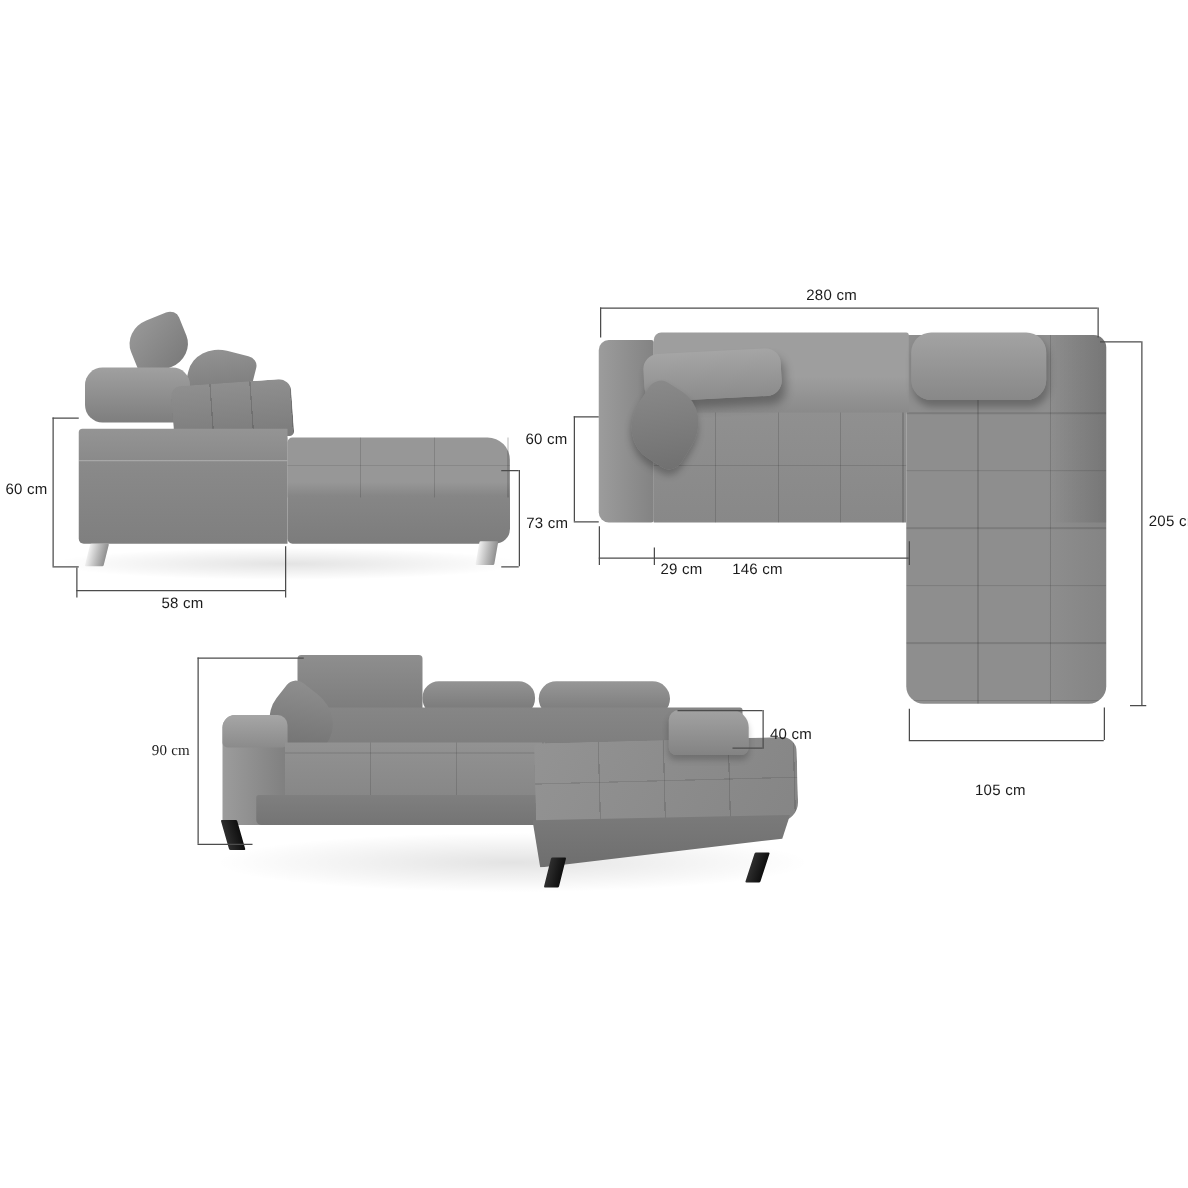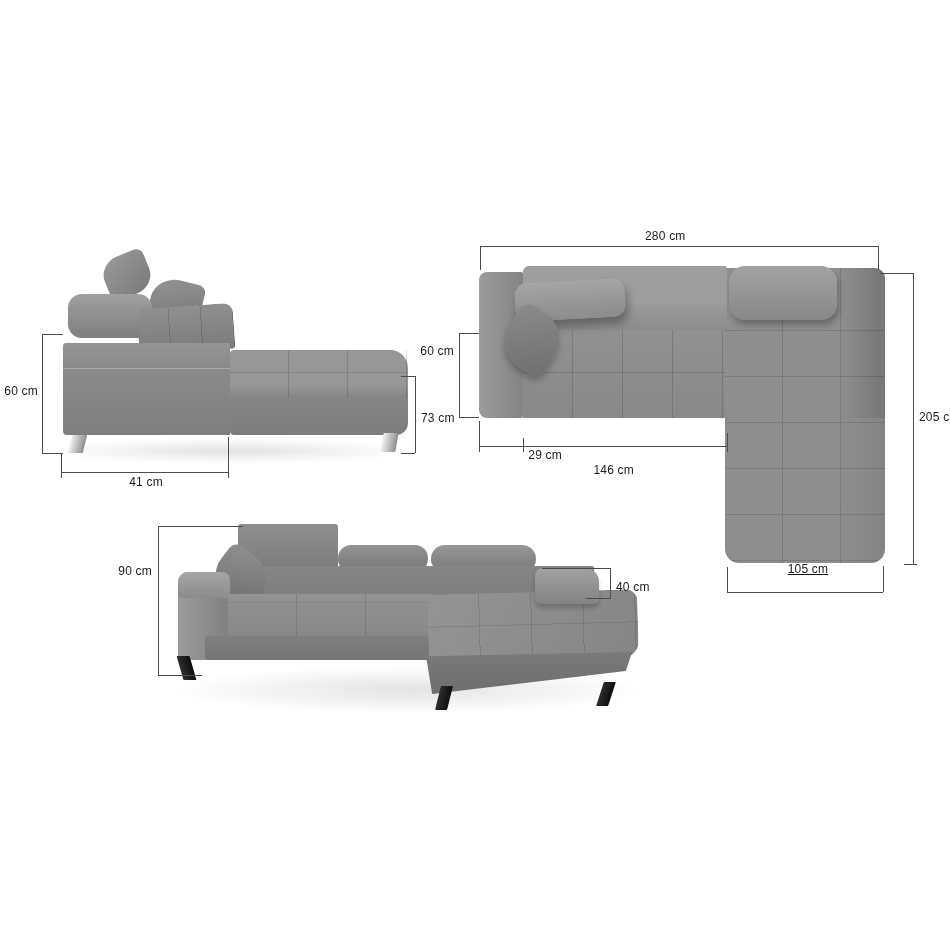--- a/index.html
+++ b/index.html
@@ -56,21 +56,21 @@
       <div class="dl-v" style="left:42px;top:334px;height:119px;"></div>
       <div class="dl-h" style="left:42px;top:334px;width:21px;"></div>
       <div class="dl-h" style="left:42px;top:453px;width:21px;"></div>
       <span class="dlabel" style="left:2px;top:384px;width:36px;text-align:right;">60 cm</span>
     </div>
 
     <div>
       <div class="dl-h" style="left:61px;top:472px;width:167px;"></div>
       <div class="dl-v" style="left:61px;top:454px;height:24px;"></div>
       <div class="dl-v" style="left:228px;top:437px;height:41px;"></div>
-      <span class="dlabel" style="left:118px;top:475px;width:56px;text-align:center;">41 cm</span>
+      <span class="dlabel" style="left:118px;top:475px;width:56px;text-align:center;">58 cm</span>
     </div>
 
     <div>
       <div class="dl-v" style="left:415px;top:376px;height:77px;"></div>
       <div class="dl-h" style="left:401px;top:376px;width:14px;"></div>
       <div class="dl-h" style="left:401px;top:453px;width:14px;"></div>
       <span class="dlabel" style="left:421px;top:411px;">73 cm</span>
     </div>
   </div>
 
@@ -116,28 +116,28 @@
       <div class="dl-h" style="left:904px;top:564px;width:13px;"></div>
       <span class="dlabel" style="left:919px;top:410px;">205 cm</span>
     </div>
 
     <div>
       <div class="dl-h" style="left:479px;top:446px;width:248px;"></div>
       <div class="dl-v" style="left:479px;top:421px;height:31px;"></div>
       <div class="dl-v" style="left:523px;top:438px;height:14px;"></div>
       <div class="dl-v" style="left:727px;top:433px;height:19px;"></div>
       <span class="dlabel" style="left:474px;top:448px;width:48px;text-align:right;margin-left:40px;">29 cm</span>
-      <span class="dlabel" style="left:578px;top:448px;width:56px;text-align:right;margin-top:15px;">146 cm</span>
+      <span class="dlabel" style="left:578px;top:448px;width:56px;text-align:center;">146 cm</span>
     </div>
 
     <div>
       <div class="dl-h" style="left:727px;top:592px;width:156px;"></div>
       <div class="dl-v" style="left:727px;top:567px;height:25px;"></div>
       <div class="dl-v" style="left:883px;top:566px;height:26px;"></div>
-      <span class="dlabel" style="left:780px;top:562px;width:56px;text-align:center;text-decoration:underline;">105 cm</span>
+      <span class="dlabel" style="left:780px;top:625px;width:56px;">105 cm</span>
     </div>
   </div>
 
   <div class="view">
     <div class="p shadow" style="left:170px;top:666px;width:480px;height:48px;background:radial-gradient(ellipse at center,rgba(0,0,0,.11) 0%,rgba(0,0,0,0) 70%);"></div>
 
     <div class="p fab" style="left:238px;top:524px;width:100px;height:48px;border-radius:3px;background:linear-gradient(180deg,#8e8e8e,#7b7b7b);"></div>
     <div class="p fab" style="left:338px;top:545px;width:90px;height:27px;border-radius:13px;background:linear-gradient(180deg,#939393,#767676);"></div>
     <div class="p fab" style="left:431px;top:545px;width:105px;height:28px;border-radius:14px;background:linear-gradient(180deg,#979797,#787878);"></div>
     <div class="p fab" style="left:232px;top:566px;width:362px;height:34px;border-radius:2px;background:linear-gradient(180deg,#868686,#7d7d7d);"></div>
@@ -158,21 +158,21 @@
     <div class="p fab" style="left:535px;top:568px;width:64px;height:36px;border-radius:8px 14px 6px 6px;background:linear-gradient(180deg,#a2a2a2,#838383);box-shadow:0 4px 5px rgba(0,0,0,.20);"></div>
 
     <div class="p leg-black" style="left:180px;top:656px;width:13px;height:24px;transform:skewX(16deg);"></div>
     <div class="p leg-black" style="left:438px;top:686px;width:12px;height:24px;transform:skewX(-14deg);"></div>
     <div class="p leg-black" style="left:600px;top:682px;width:12px;height:24px;transform:skewX(-18deg);"></div>
 
     <div>
       <div class="dl-v" style="left:158px;top:526px;height:149px;"></div>
       <div class="dl-h" style="left:158px;top:526px;width:85px;"></div>
       <div class="dl-h" style="left:158px;top:675px;width:44px;"></div>
-      <span class="dlabel" style="left:96px;top:564px;width:56px;text-align:right;">90 cm</span>
+      <span class="dlabel" style="left:96px;top:593px;width:56px;text-align:right;font-family:Liberation Serif, serif;">90 cm</span>
     </div>
 
     <div>
       <div class="dl-v" style="left:610px;top:568px;height:31px;"></div>
       <div class="dl-h" style="left:542px;top:568px;width:68px;"></div>
       <div class="dl-h" style="left:586px;top:598px;width:24px;"></div>
       <span class="dlabel" style="left:616px;top:580px;">40 cm</span>
     </div>
   </div>
 

